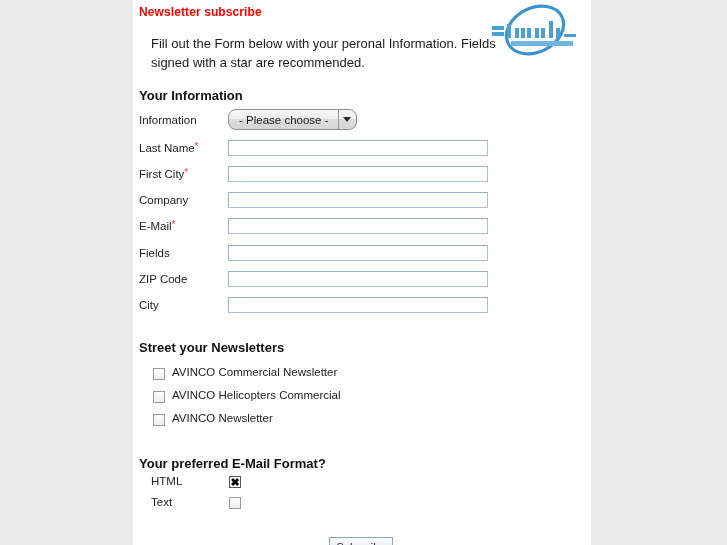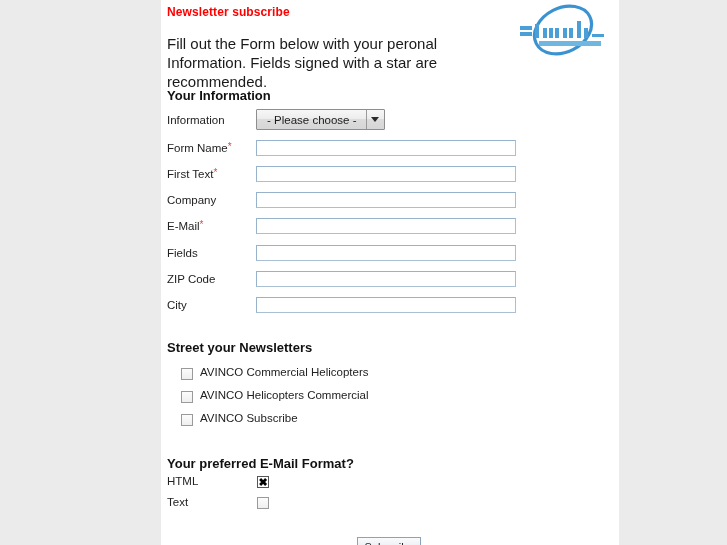--- a/index.html
+++ b/index.html
@@ -19,43 +19,42 @@
     height: 545px;
   }
   .panel {
     position: absolute;
     left: 133px;
     top: 0;
     width: 458px;
     height: 545px;
     background: #ffffff;
     box-sizing: border-box;
-    margin-left: 28px;
   }
   .inner {
     position: relative;
     padding: 0 0 0 6px;
   }
   
   .title {
     position: absolute;
     left: 6px;
     top: 5px;
     font-size: 12px;
     font-weight: bold;
     color: #ff0000;
     letter-spacing: 0.1px;
     white-space: nowrap;
   }
   .intro {
     position: absolute;
-    left: 6px;
+    left: 18px;
     top: 34px;
     width: 345px;
-    font-size: 15px;
+    font-size: 13px;
     color: #1a1a1a;
     line-height: 19px;
   }
   
   .logo {
     position: absolute;
     left: 352px;
     top: 4px;
     width: 98px;
     height: 54px;
@@ -112,21 +111,21 @@
     position: absolute;
     left: 89px;
     top: -3px;
     height: 21px;
     display: flex;
     align-items: stretch;
     border: 1px solid #8e8e8e;
     background: linear-gradient(to bottom, #f7f7f7 0%, #ededed 45%, #dcdcdc 50%, #d6d6d6 100%);
     box-sizing: border-box;
     cursor: default;
-    border-radius: 1px;
+    border-radius: 8px;
   }
   .select-text {
     display: flex;
     align-items: center;
     padding: 0 9px 0 10px;
     font-size: 11.5px;
     color: #1b1b1b;
     white-space: nowrap;
   }
   .select-arrow-box {
@@ -178,21 +177,21 @@
   .cb-label {
     position: absolute;
     font-size: 11.5px;
     color: #222;
     white-space: nowrap;
   }
   
   .nl .cbox { left: 14px; top: 3px; }
   .nl .cb-label { left: 33px; top: 1px; }
   
-  .fmt .cb-label { left: 0; top: 1px; }
+  .fmt .cb-label { left: 12px; top: 1px; }
   .fmt .cbox { left: 90px; top: 2px; }
   
   .subscribe {
     position: absolute;
     left: 196px;
     top: 537px;
     width: 64px;
     height: 20px;
     box-sizing: border-box;
     border: 1px solid #8aa3bb;
@@ -247,26 +246,26 @@
         <span class="lbl">Information</span>
         <div class="select-wrap">
           <span class="select-text">- Please choose -</span>
           <span class="select-arrow-box">
             <span class="arrow-glyph"></span>
           </span>
         </div>
       </div>
 
       <div class="row" style="top:140px">
-        <span class="lbl"><span>Form Name</span><span class="req">*</span></span>
+        <span class="lbl"><span>Last Name</span><span class="req">*</span></span>
         <input class="field" type="text" value="" style="">
       </div>
 
       <div class="row" style="top:166px">
-        <span class="lbl"><span>First Text</span><span class="req">*</span></span>
+        <span class="lbl"><span>First City</span><span class="req">*</span></span>
         <input class="field" type="text" value="" style="">
       </div>
 
       <div class="row" style="top:192px">
         <span class="lbl">Company</span>
         <input class="field" type="text" value="" style="">
       </div>
 
       <div class="row" style="top:218px">
         <span class="lbl"><span>E-Mail</span><span class="req">*</span></span>
@@ -285,29 +284,29 @@
 
       <div class="row" style="top:297px">
         <span class="lbl">City</span>
         <input class="field" type="text" value="" style="">
       </div>
 
       <div class="section-head" style="top:340px">Street your Newsletters</div>
 
       <div class="cb-row nl" style="top:365px">
         <span class="cbox"></span>
-        <span class="cb-label">AVINCO Commercial Helicopters</span>
+        <span class="cb-label">AVINCO Commercial Newsletter</span>
       </div>
       <div class="cb-row nl" style="top:388px">
         <span class="cbox"></span>
         <span class="cb-label">AVINCO Helicopters Commercial</span>
       </div>
       <div class="cb-row nl" style="top:411px">
         <span class="cbox"></span>
-        <span class="cb-label">AVINCO Subscribe</span>
+        <span class="cb-label">AVINCO Newsletter</span>
       </div>
 
       <div class="section-head" style="top:456px">Your preferred E-Mail Format?</div>
 
       <div class="cb-row fmt" style="top:474px">
         <span class="cb-label">HTML</span>
         <span class="cbox checked"></span>
       </div>
       <div class="cb-row fmt" style="top:495px">
         <span class="cb-label">Text</span>

